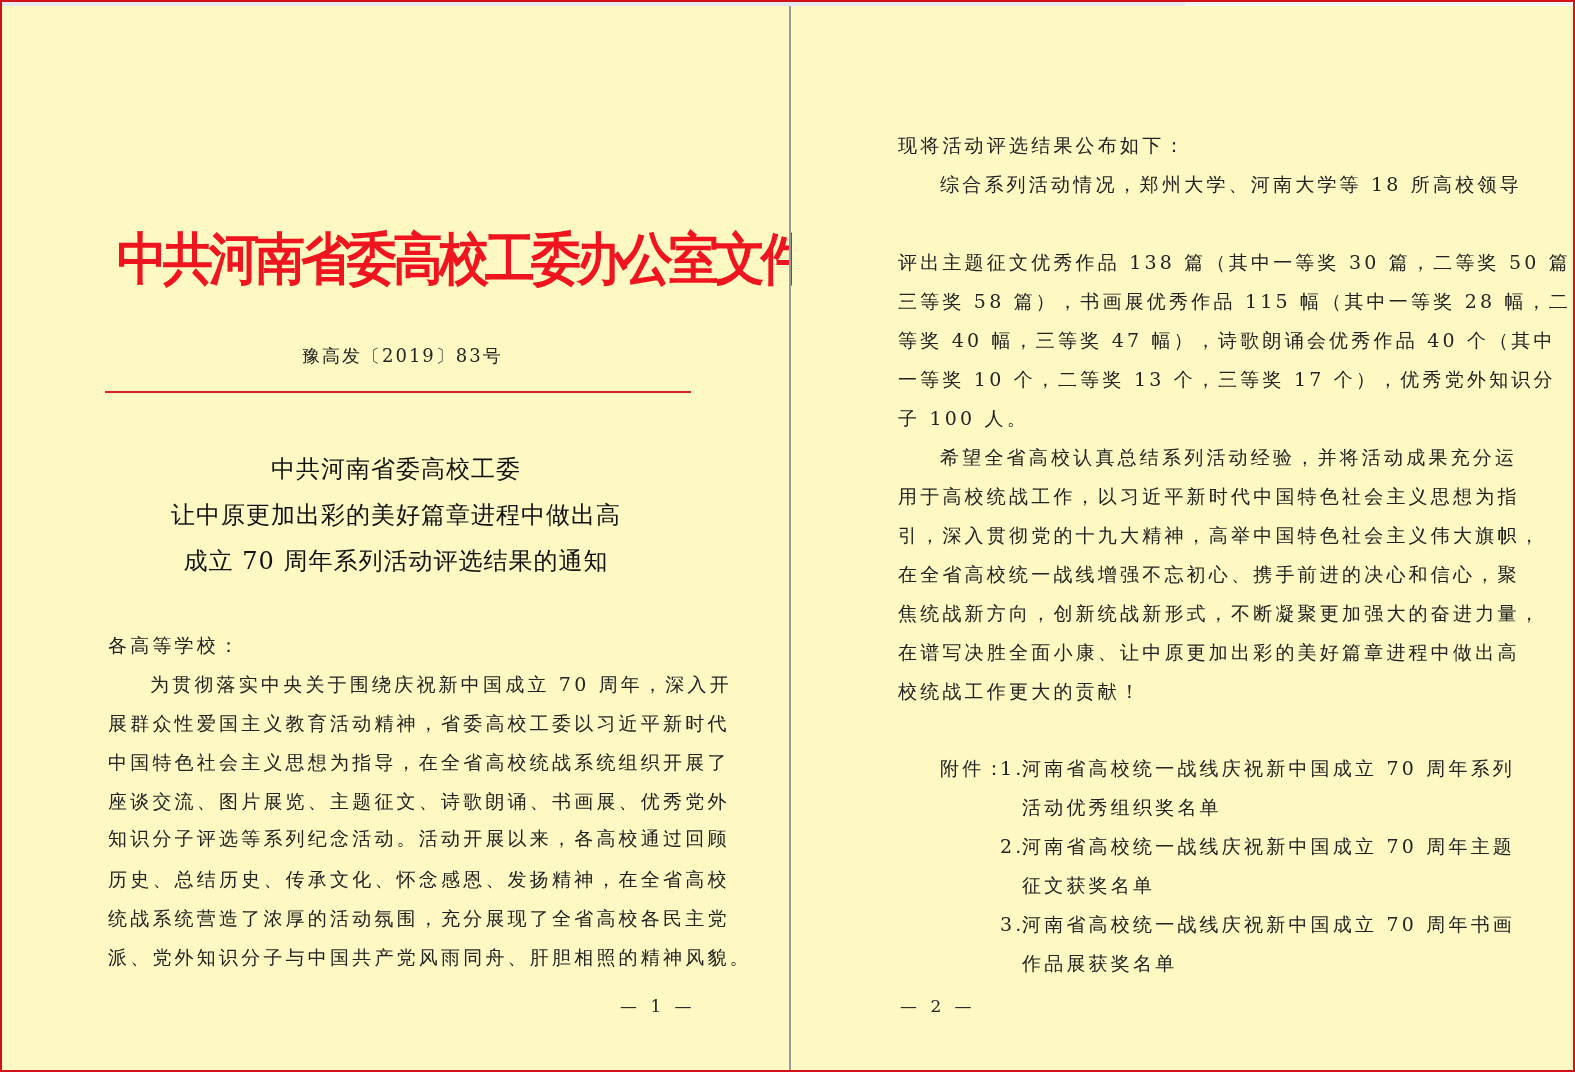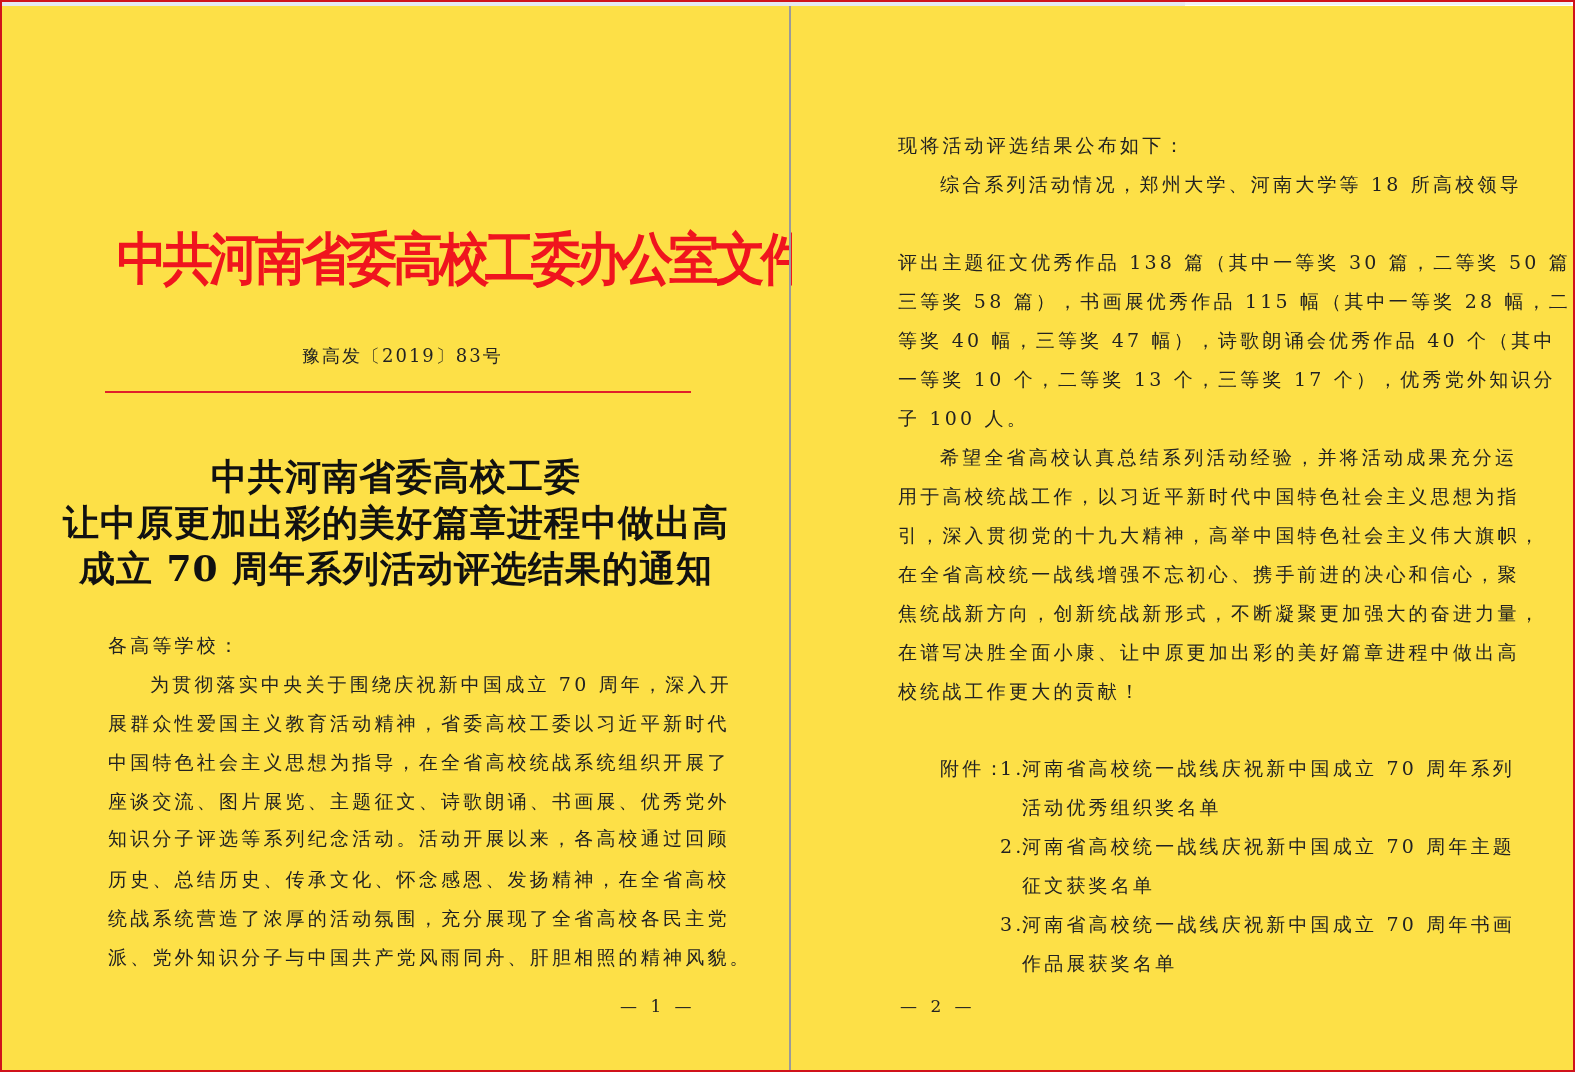--- a/index.html
+++ b/index.html
@@ -34,21 +34,21 @@
     .top-strip-right {
       position: absolute;
       left: 1185px; top: 2px;
       width: 386px; height: 3px;
       background: #f0f1f5;
     }
     .page {
       position: absolute;
       top: 6px;
       height: 1064px;
-      background: #fde047;
+      background: #fef9c3;
     }
     .page-left { left: 2px; width: 945px; }
     .page-right { left: 792px; width: 781px; }
     .page-divider {
       position: absolute;
       left: 789px; top: 6px;
       width: 2px; height: 1064px;
       background: #9a9a9a;
     }
     .abs { position: absolute; white-space: nowrap; }
@@ -70,22 +70,22 @@
       letter-spacing: 2px;
       color: #222;
     }
     .red-rule {
       position: absolute;
       left: 103px; top: 385px;
       width: 586px; height: 2px;
       background: #e0202a;
     }
     .title-line {
-      font-size: 36px;
-      font-weight: bold;
+      font-size: 24px;
+      font-weight: normal;
       color: #111;
       letter-spacing: 1px;
       left: 0; width: 788px;
       text-align: center;
     }
     .body-line {
       font-size: 19px;
       line-height: 39px;
       letter-spacing: 3.2px;
       color: #222;

